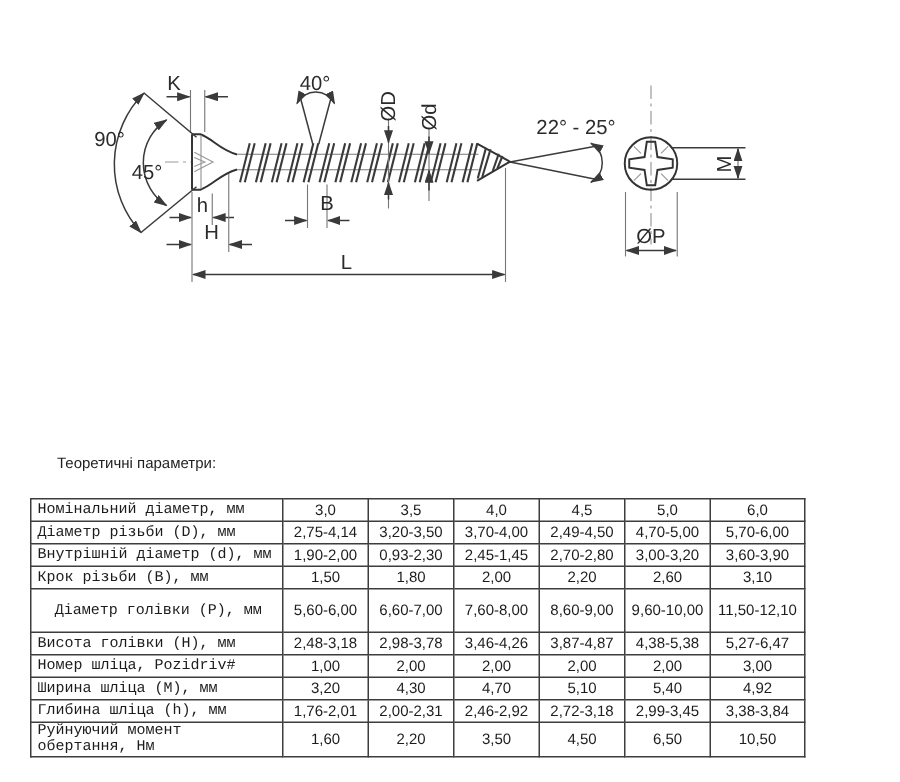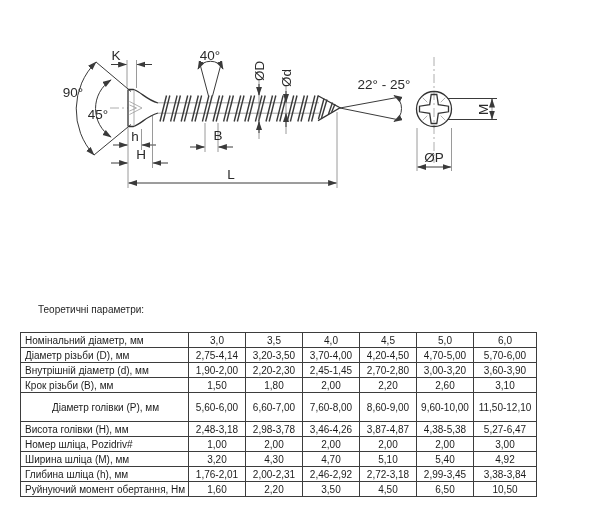--- a/index.html
+++ b/index.html
@@ -21,21 +21,21 @@
   }
   table.params{
     position:absolute;left:20px;top:332px;width:516px;
     border-collapse:collapse;table-layout:fixed;
     font-size:10px;color:#1c1c1c;
   }
   table.params td{
     border:1px solid #3d3d3d;text-align:center;vertical-align:middle;
     padding:0 2px;height:14px;line-height:1.1;overflow:hidden;
   }
-  table.params td.lbl{text-align:left;padding-left:4px;}
+  table.params td.lbl{text-align:left;padding-left:4px;font-family:Liberation Mono, monospace;}
   table.params tr.tall td{height:28px;text-align:center;}
 </style>
 </head>
 <body>
 
 
 
 <svg width="600" height="300" viewBox="0 0 600 300">
   <defs>
     <marker id="ar" markerWidth="9" markerHeight="7" refX="8.2" refY="3" orient="auto-start-reverse" markerUnits="userSpaceOnUse">
@@ -199,28 +199,28 @@
       <td>4,0</td>
       <td>4,5</td>
       <td>5,0</td>
       <td>6,0</td>
     </tr>
     <tr>
       <td class="lbl">Діаметр різьби (D), мм</td>
       <td>2,75-4,14</td>
       <td>3,20-3,50</td>
       <td>3,70-4,00</td>
-      <td>4,20-4,50</td>
+      <td>2,49-4,50</td>
       <td>4,70-5,00</td>
       <td>5,70-6,00</td>
     </tr>
     <tr>
       <td class="lbl">Внутрішній діаметр (d), мм</td>
       <td>1,90-2,00</td>
-      <td>2,20-2,30</td>
+      <td>0,93-2,30</td>
       <td>2,45-1,45</td>
       <td>2,70-2,80</td>
       <td>3,00-3,20</td>
       <td>3,60-3,90</td>
     </tr>
     <tr>
       <td class="lbl">Крок різьби (B), мм</td>
       <td>1,50</td>
       <td>1,80</td>
       <td>2,00</td>

